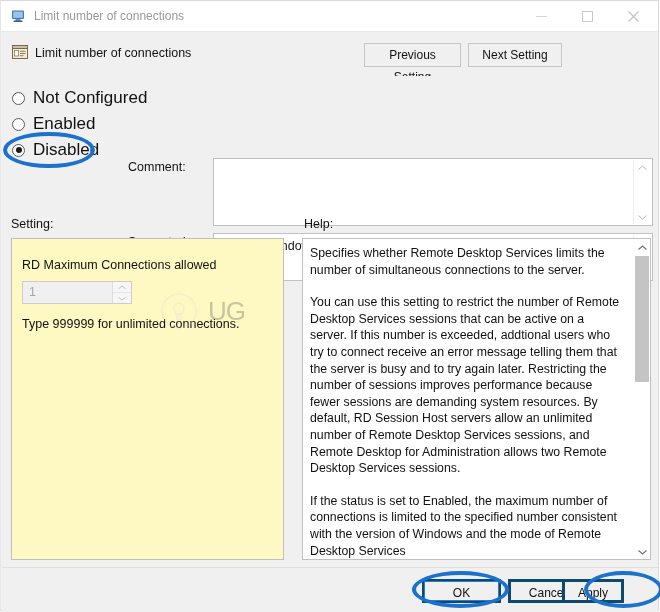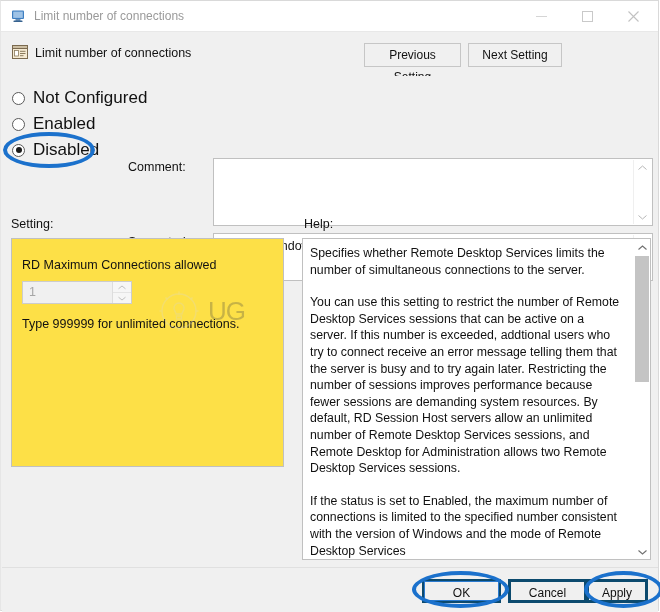--- a/index.html
+++ b/index.html
@@ -203,22 +203,22 @@
   .mini-arrow.down { bottom: 0; }
 
   
   #label-options { left: 10px;  top: 216px; }
   #label-help    { left: 303px; top: 216px; }
 
   
   #options-panel {
     position: absolute;
     left: 10px; top: 237px;
-    width: 273px; height: 229px;
-    background: #fde047;
+    width: 273px; height: 322px;
+    background: #fef9c3;
     border: 1px solid #c0c0c0;
     box-sizing: border-box;
     overflow: hidden;
   }
   #opt-caption {
     position: absolute;
     left: 10px; top: 19px;
     font-size: 12.5px;
     color: #111111;
     white-space: nowrap;
@@ -335,21 +335,21 @@
     font-family: "Liberation Sans", sans-serif;
     font-size: 12px;
     color: #111111;
     line-height: 22px;
     text-align: center;
     box-sizing: border-box;
     cursor: default;
   }
   #btn-ok     { left: 420px; outline: 1px solid #2a7ad0; outline-offset: -3px; }
   #btn-cancel { left: 506px; }
-  #btn-apply  { left: 584px; width: 62px; }
+  #btn-apply  { left: 560px; width: 62px; }
 
   #annot-ok {
     position: absolute;
     left: 411px; top: 570px;
     width: 97px; height: 37px;
     border: 4px solid #1b71cc;
     border-radius: 50%;
     box-sizing: border-box;
     pointer-events: none;
   }

